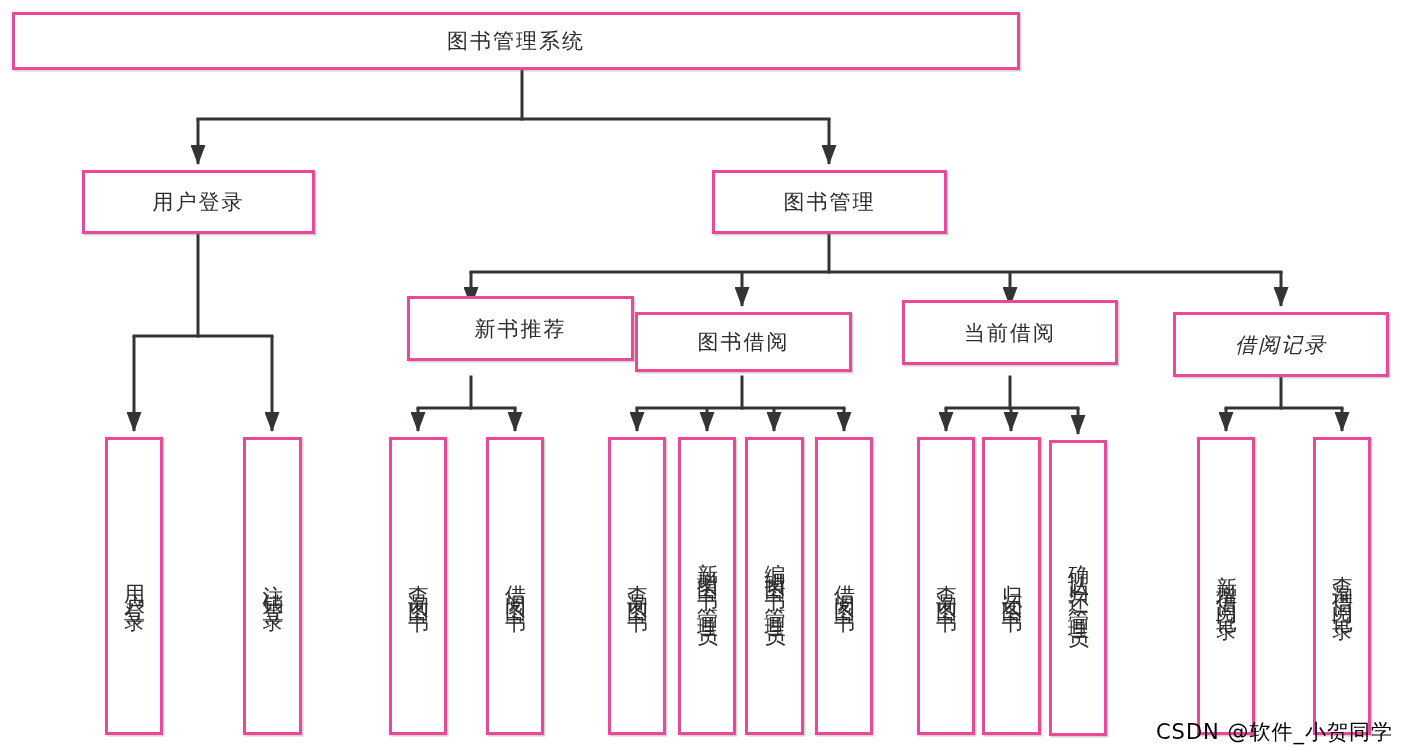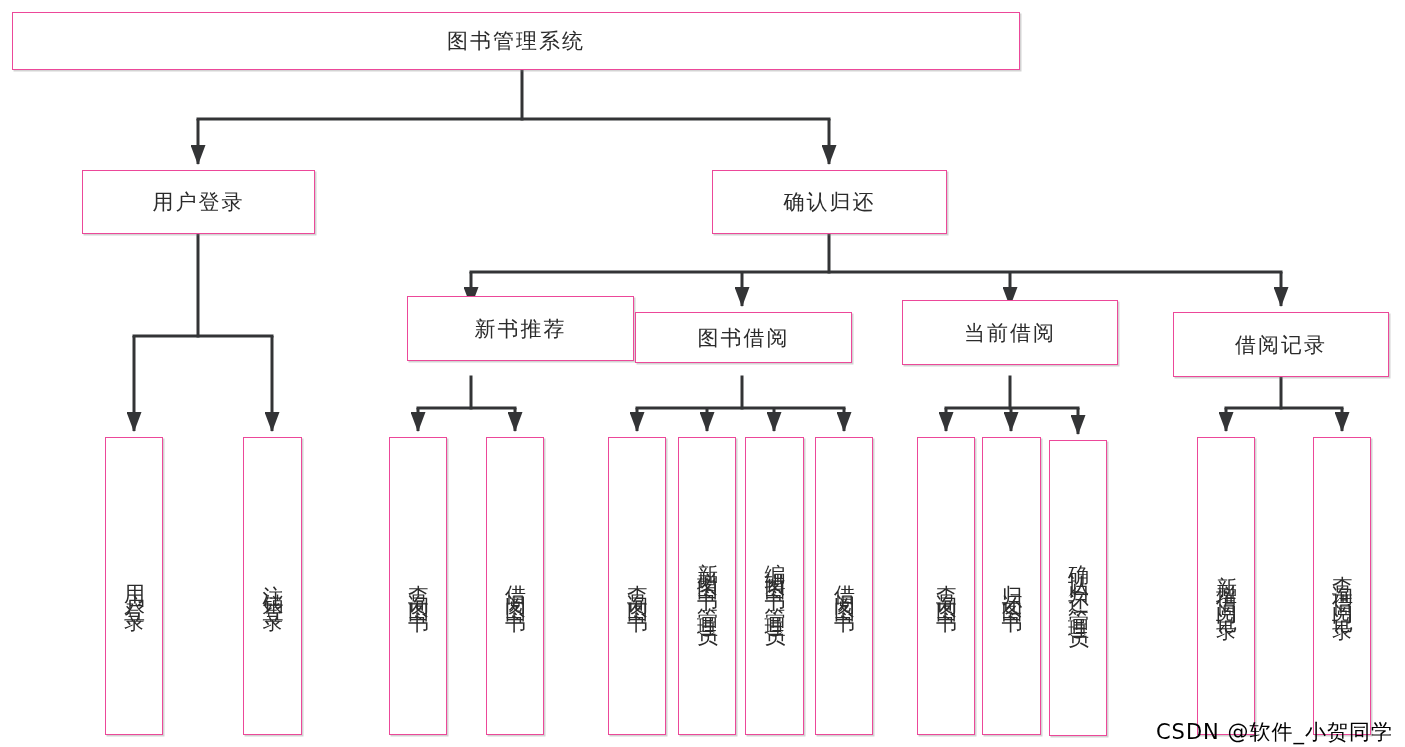--- a/index.html
+++ b/index.html
@@ -13,21 +13,21 @@
     color: #2b2b2b;
   }
   .wires {
     position: absolute;
     left: 0; top: 0;
     width: 1405px; height: 747px;
   }
   .box {
     position: absolute;
     box-sizing: border-box;
-    border: 1px solid #ec4899;
+    border: 3px solid #ec4899;
     background: #ffffff;
     display: flex;
     align-items: center;
     justify-content: center;
     box-shadow: 1.5px 1.5px 0 rgba(130,130,130,0.35);
   }
   .box.h {
     font-size: 21px;
     letter-spacing: 2px;
     white-space: nowrap;
@@ -110,26 +110,26 @@
       <path d="M1078,408 L1078,434"></path>
 
       <path d="M1226,408 L1226,431"></path>
       <path d="M1342,408 L1342,431"></path>
     </g>
   </svg>
 
   <div class="box h" style="left:12px; top:12px; width:1008px; height:58px;">图书管理系统</div>
 
   <div class="box h" style="left:82px; top:170px; width:233px; height:64px;">用户登录</div>
-  <div class="box h" style="left:712px; top:170px; width:235px; height:64px;">确认归还</div>
+  <div class="box h" style="left:712px; top:170px; width:235px; height:64px;">图书管理</div>
 
   <div class="box h" style="left:363px; top:296px; width:227px; height:65px;margin-left:44px;">新书推荐</div>
-  <div class="box h" style="left:635px; top:312px; width:217px; height:51px;">图书借阅</div>
+  <div class="box h" style="left:635px; top:312px; width:217px; height:60px;">图书借阅</div>
   <div class="box h" style="left:902px; top:300px; width:216px; height:65px;">当前借阅</div>
-  <div class="box h" style="left:1173px; top:312px; width:216px; height:65px;">借阅记录</div>
+  <div class="box h" style="left:1173px; top:312px; width:216px; height:65px;font-style:italic;">借阅记录</div>
 
   <div class="box v" style="left:105px; top:437px; width:58px; height:298px;">
     <span class="vtext">用户登录</span>
   </div>
   <div class="box v" style="left:243px; top:437px; width:59px; height:298px;">
     <span class="vtext">注销登录</span>
   </div>
 
   <div class="box v" style="left:389px; top:437px; width:58px; height:298px;">
     <span class="vtext">查询图书</span>

